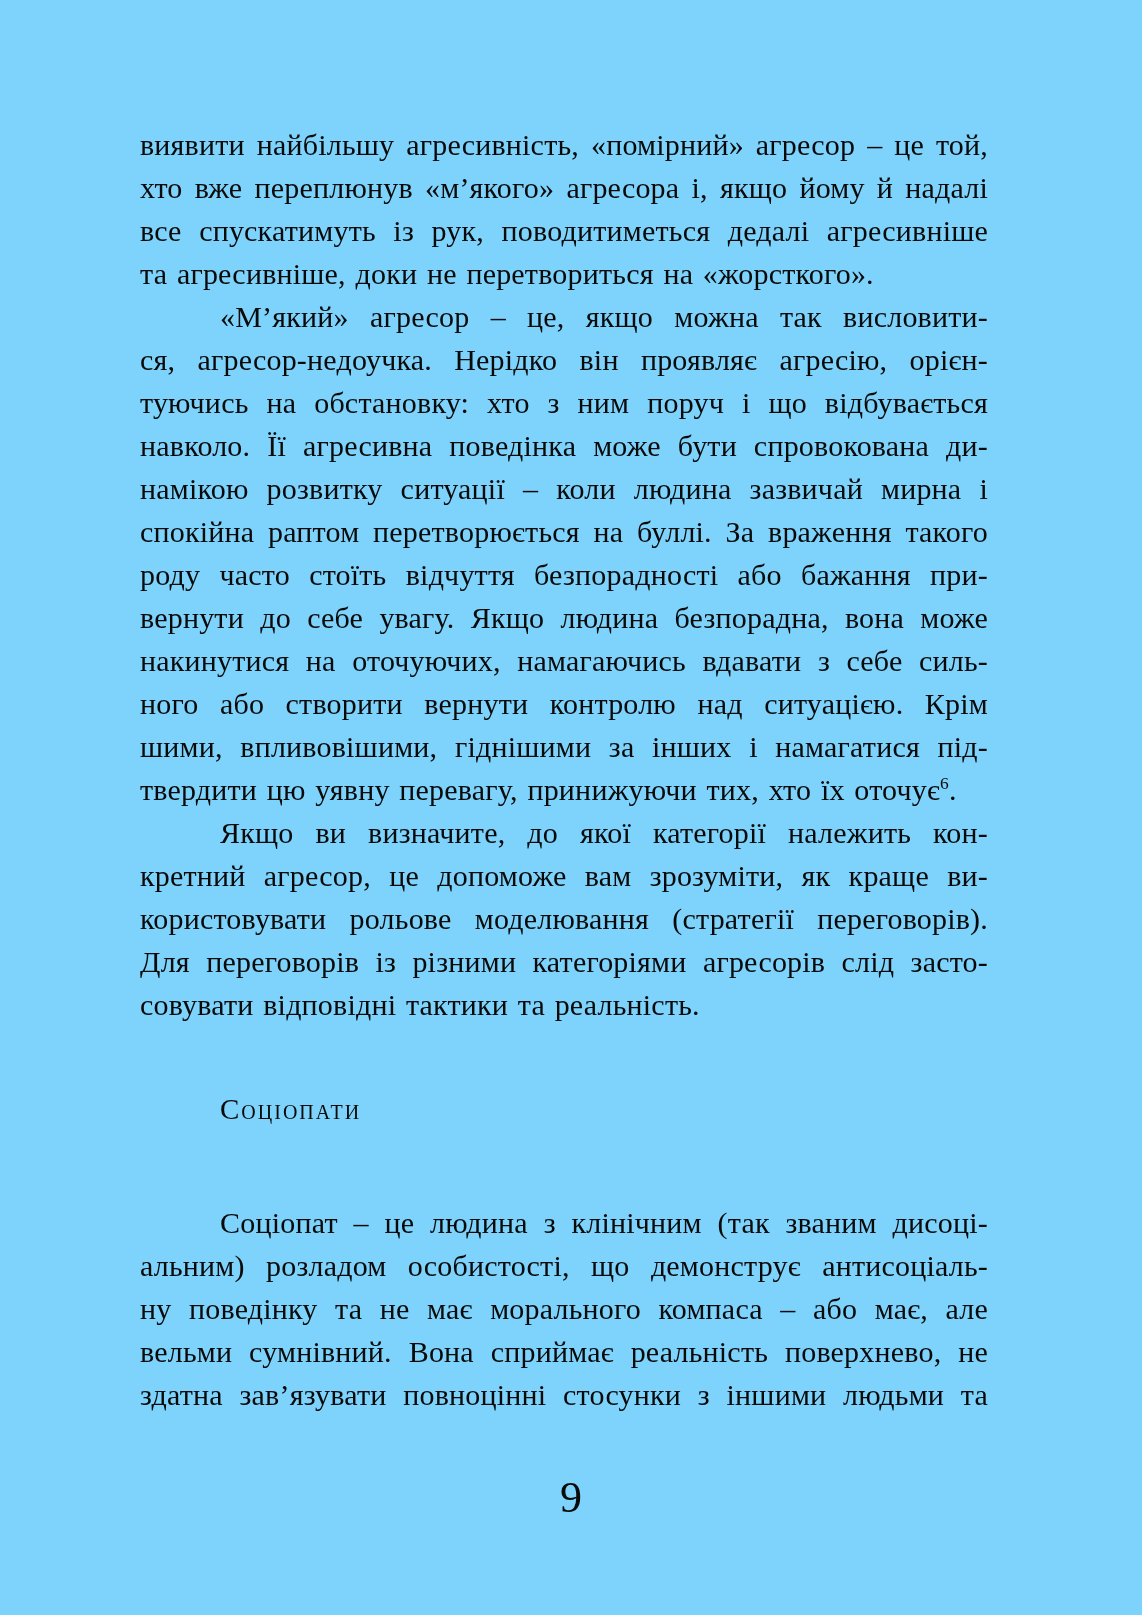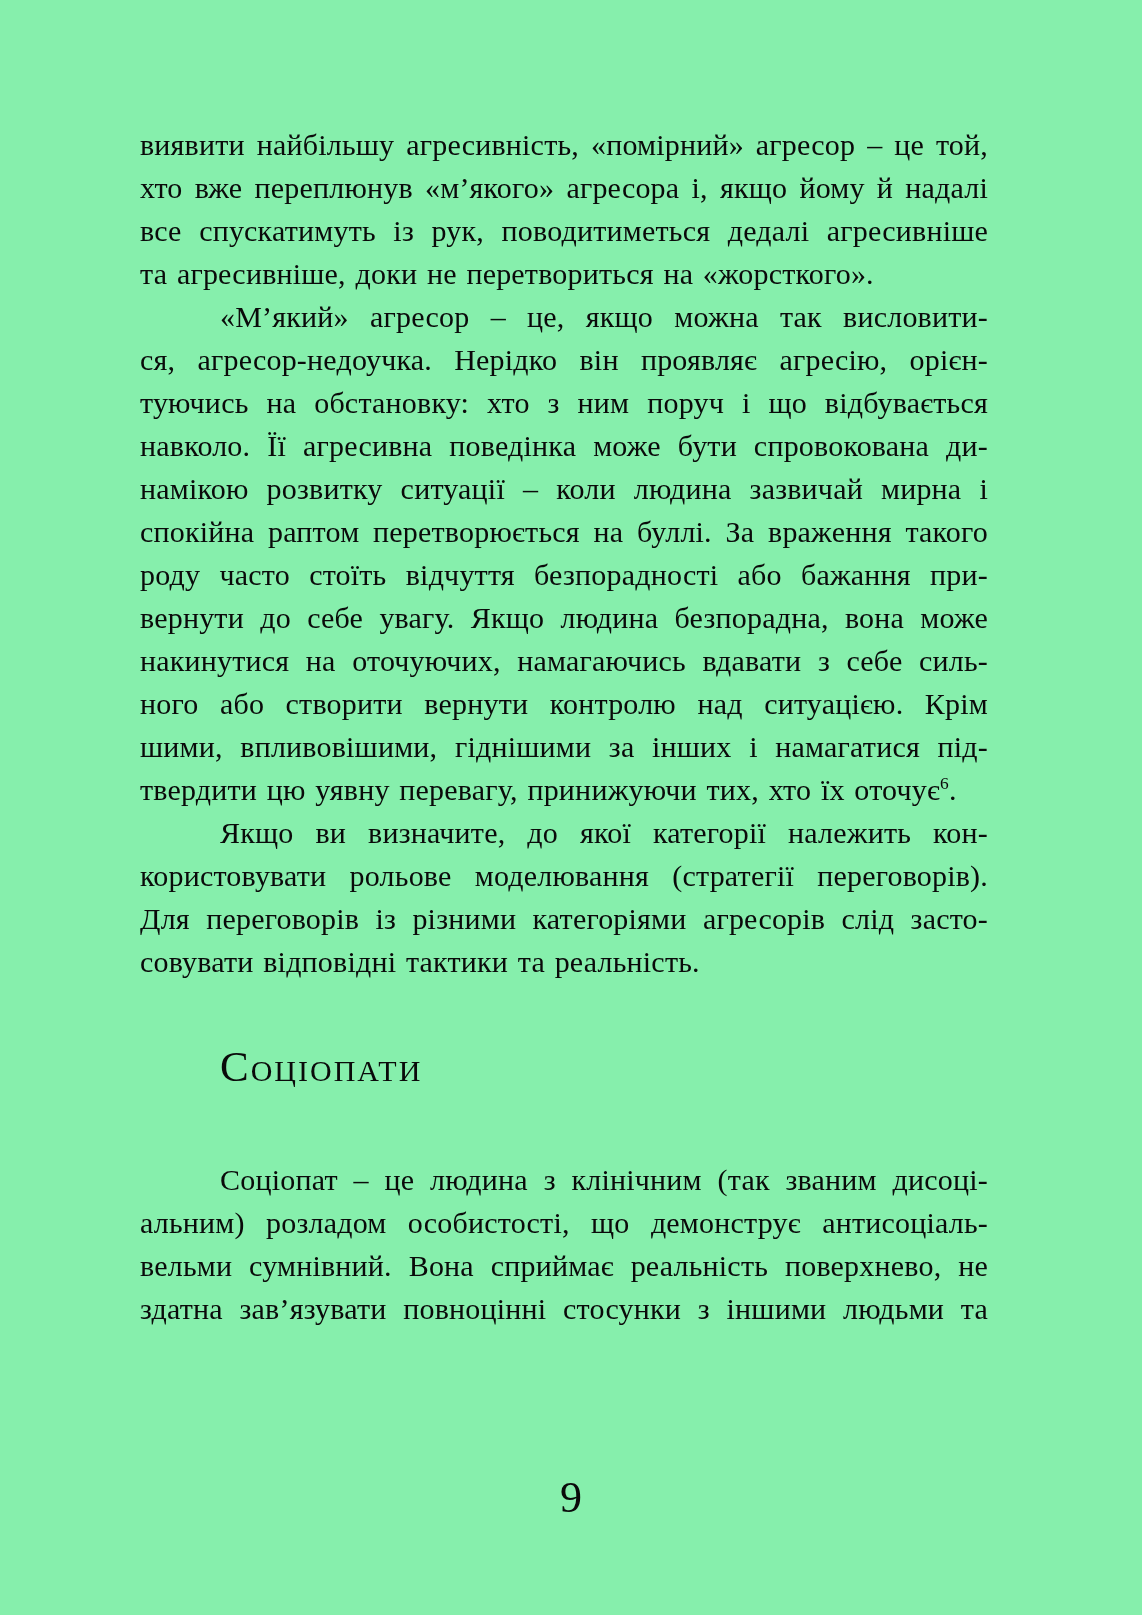--- a/index.html
+++ b/index.html
@@ -5,21 +5,21 @@
   html, body {
     margin: 0;
     padding: 0;
     background: #e8e8e8;
   }
   .book-page {
     position: relative;
     width: 1142px;
     height: 1615px;
     margin: 0 auto;
-    background: #86efac;
+    background: #7dd3fc;
     color: #0a0a0a;
     font-family: "Liberation Serif", "DejaVu Serif", serif;
     overflow: hidden;
   }
   .text-column {
     position: absolute;
     left: 140px;
     top: 123px;
     width: 848px;
   }
@@ -45,21 +45,21 @@
     text-align-last: left;
     word-spacing: 2px;
   }
   .line sup {
     font-size: 0.58em;
     line-height: 0;
     vertical-align: super;
   }
   .section-heading {
     margin: 62px 0 0 80px;
-    font-size: 43px;
+    font-size: 29px;
     line-height: 43px;
     font-variant: small-caps;
     letter-spacing: 2px;
     font-weight: 400;
   }
   .para-after-heading {
     margin-top: 70px;
   }
   .folio {
     position: absolute;
@@ -94,30 +94,32 @@
       <div class="line">роду часто стоїть відчуття безпорадності або бажання при-</div>
       <div class="line">вернути до себе увагу. Якщо людина безпорадна, вона може</div>
       <div class="line">накинутися на оточуючих, намагаючись вдавати з себе силь-</div>
       <div class="line">ного або створити вернути контролю над ситуацією. Крім</div>
       <div class="line">шими, впливовішими, гіднішими за інших і намагатися під-</div>
       <div class="line last"><span>твердити цю уявну перевагу, принижуючи тих, хто їх оточує</span><sup>6</sup><span>.</span></div>
     </div>
 
     <div class="paragraph">
       <div class="line first-indent">Якщо ви визначите, до якої категорії належить кон-</div>
+      <div class="line">кретний агресор, це допоможе вам зрозуміти, як краще ви-</div>
       <div class="line">користовувати рольове моделювання (стратегії переговорів).</div>
       <div class="line">Для переговорів із різними категоріями агресорів слід засто-</div>
       <div class="line last">совувати відповідні тактики та реальність.</div>
     </div>
 
     <h2 class="section-heading">Соціопати</h2>
 
     <div class="paragraph para-after-heading">
       <div class="line first-indent">Соціопат – це людина з клінічним (так званим дисоці-</div>
       <div class="line">альним) розладом особистості, що демонструє антисоціаль-</div>
+      <div class="line">ну поведінку та не має морального компаса – або має, але</div>
       <div class="line">вельми сумнівний. Вона сприймає реальність поверхнево, не</div>
       <div class="line">здатна зав’язувати повноцінні стосунки з іншими людьми та</div>
     </div>
 
   </div>
 
   <div class="folio">9</div>
 </div>
 
 </body></html>

